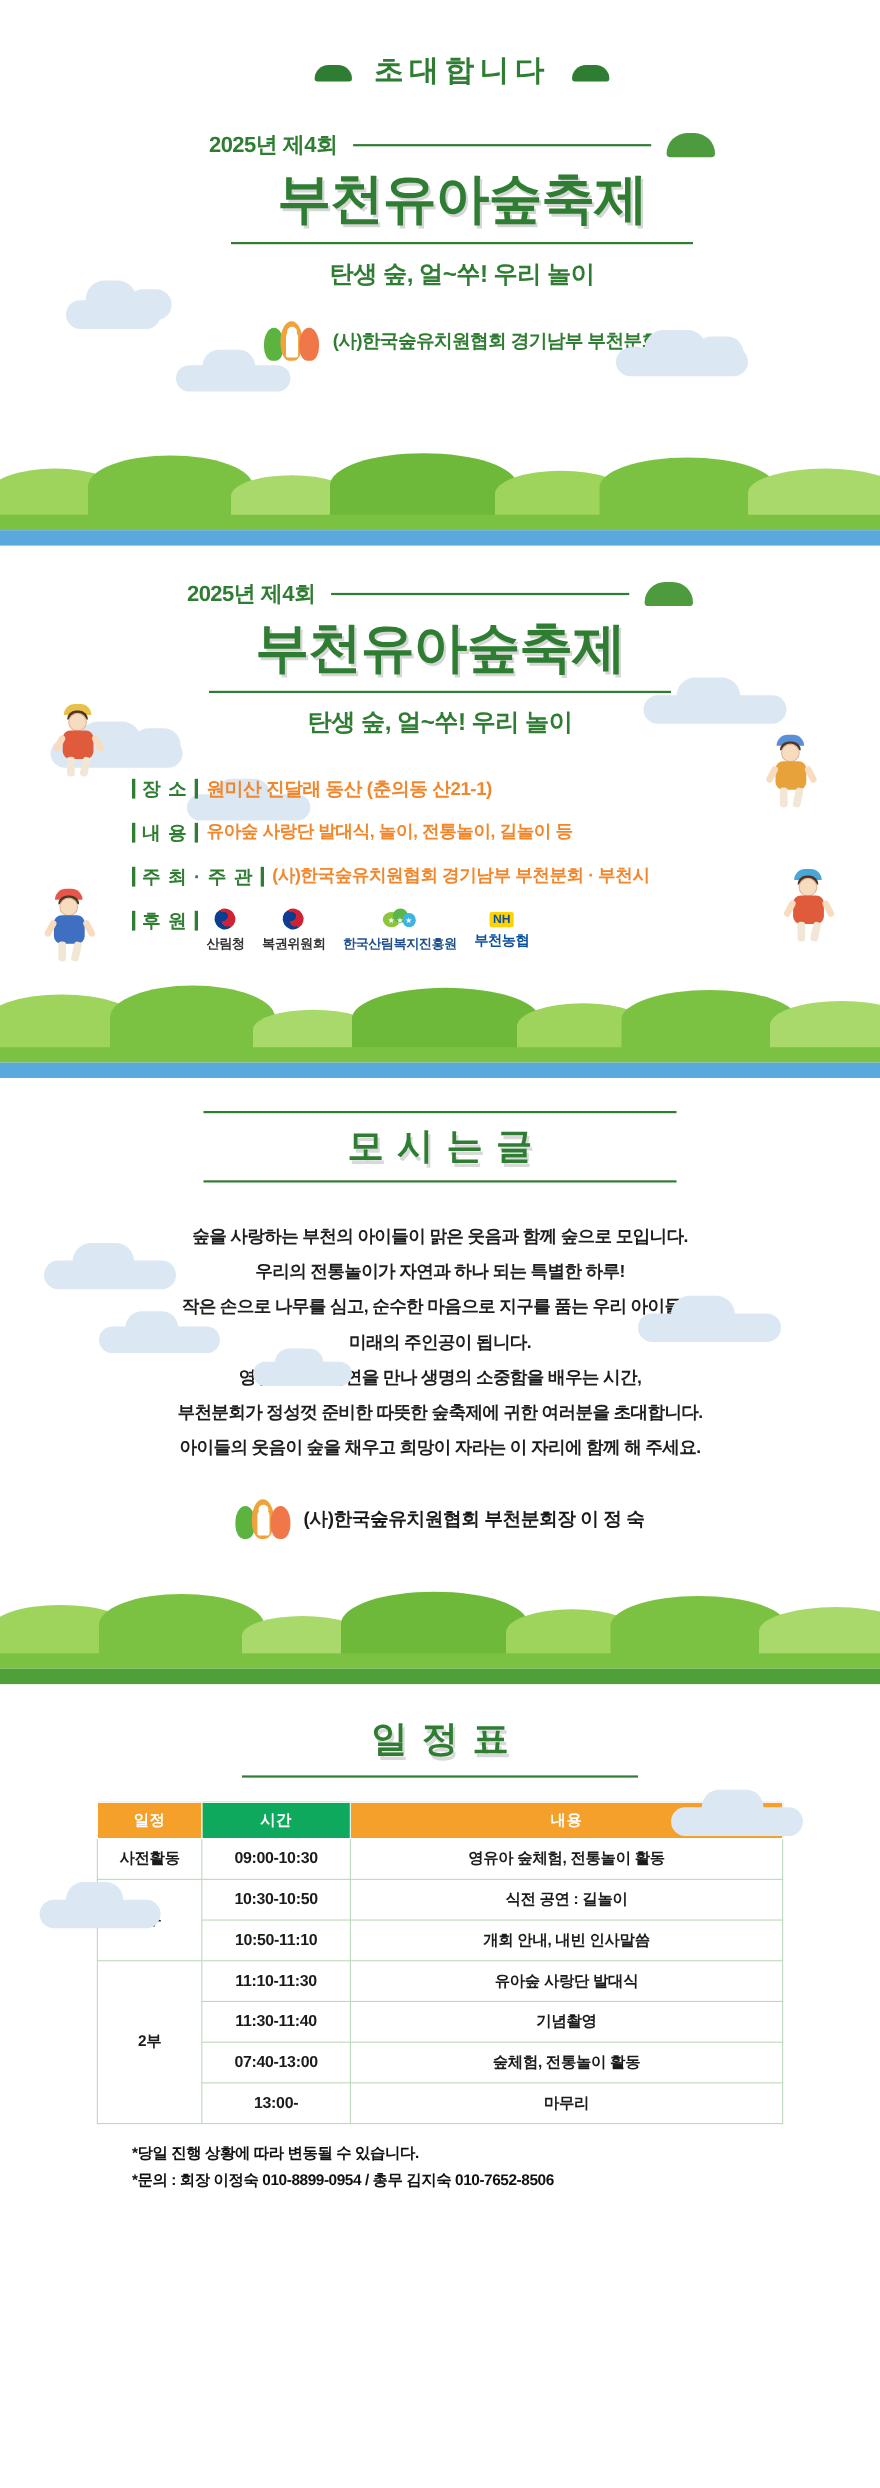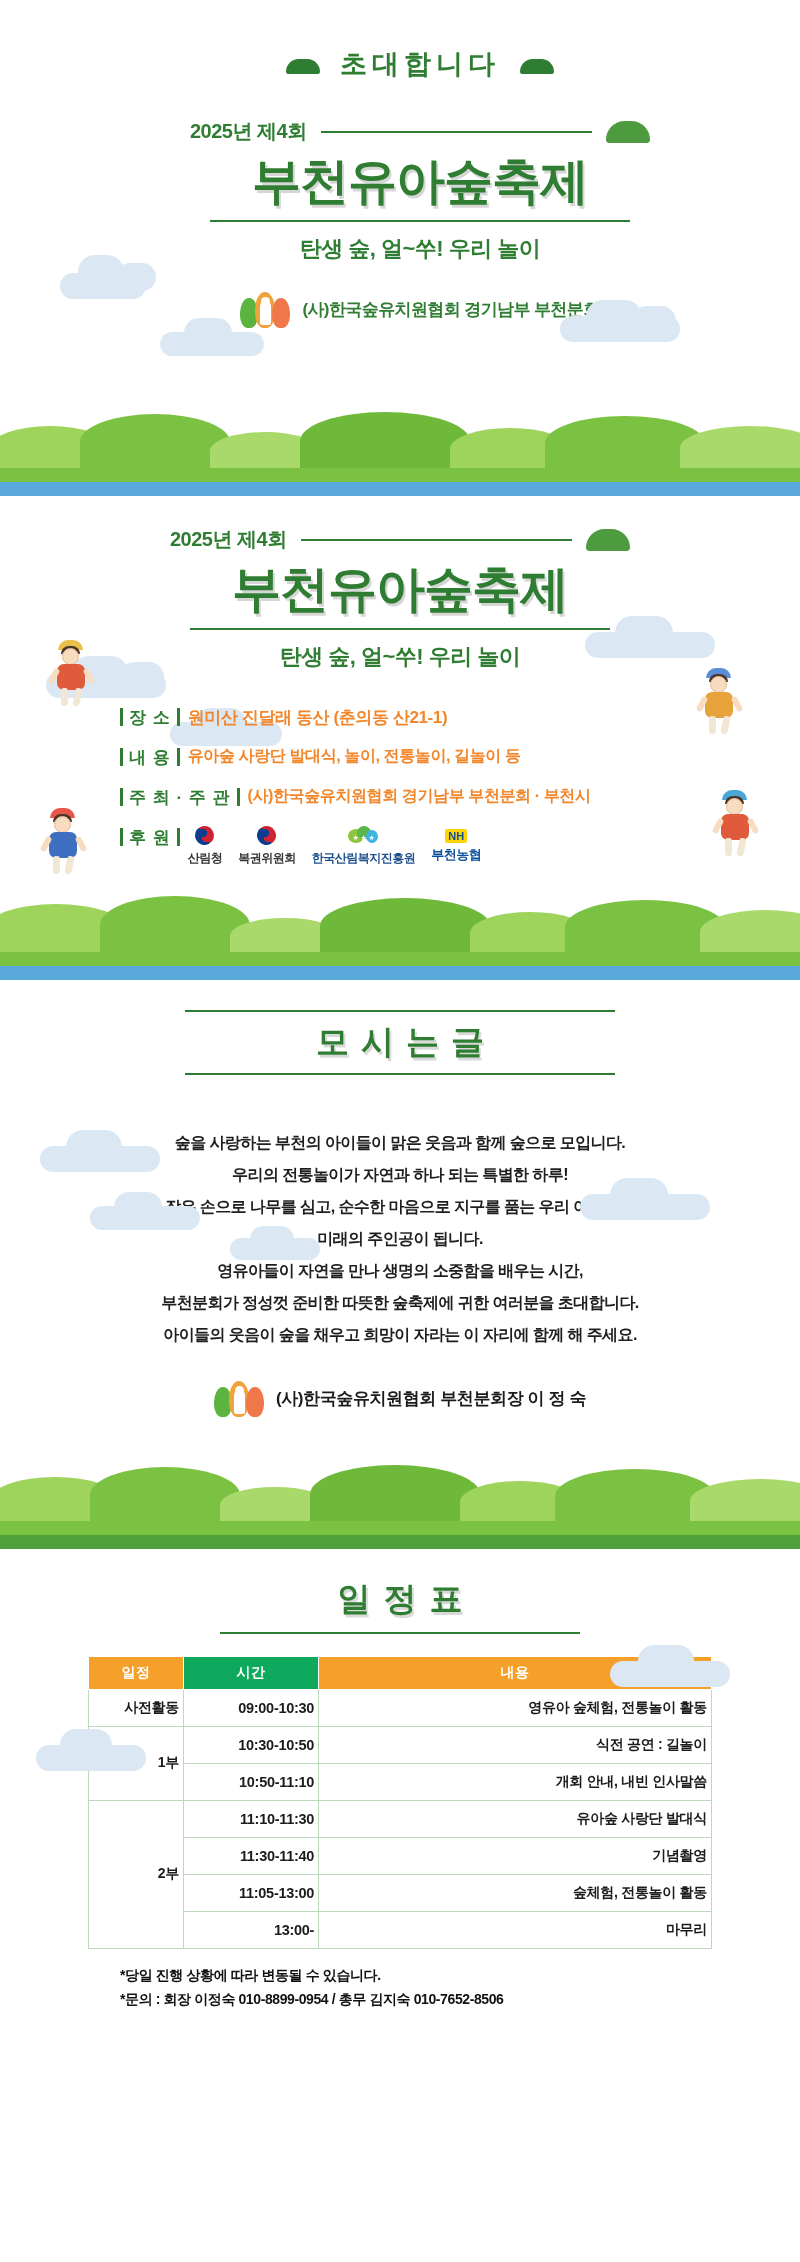--- a/index.html
+++ b/index.html
@@ -189,21 +189,21 @@
   .head-band .rule{height:2px;background:#2f7d32;width:100%;}
   .head-band .rule.top{margin-bottom:8px;}
   .head-band .rule.bottom{margin-top:8px;}
   .head-title{
     font-size:33px;font-weight:900;color:#2f7d32;letter-spacing:12px;
     text-shadow:2px 3px 0 rgba(0,0,0,.15);
     padding-left:12px;
   }
 
   .body-copy{
-    margin-top:52px;text-align:center;font-size:16px;font-weight:700;color:#1e1e1e;
+    margin-top:34px;text-align:center;font-size:16px;font-weight:700;color:#1e1e1e;
     line-height:2.0;letter-spacing:-0.6px;
   }
   .sign-row{display:flex;align-items:center;justify-content:center;gap:10px;margin-top:28px;}
   .sign-text{font-size:17px;font-weight:800;color:#1b1b1b;letter-spacing:-0.4px;}
 
   
   .sec4{position:relative;padding-top:28px;padding-bottom:10px;}
   .sched-title-wrap{width:330px;margin:0 auto;text-align:center;}
   .sched-title{
     font-size:33px;font-weight:900;color:#2f7d32;letter-spacing:13px;
@@ -216,21 +216,21 @@
     font-size:13.5px;
   }
   table.sched th{
     color:#fff;font-weight:800;padding:7px 4px;border:1px solid #ffffff;
     font-size:14px;letter-spacing:0.5px;
   }
   th.c-when{background:#f5a02a;width:95px;}
   th.c-time{background:#0fa95e;width:135px;}
   th.c-what{background:#f5a02a;}
   table.sched td{
-    border:1px solid #bcd9bc;padding:9px 4px;text-align:right;
+    border:1px solid #bcd9bc;padding:9px 4px;text-align:center;
     font-weight:800;color:#1b1b1b;background:#fff;letter-spacing:-0.3px;
   }
   table.sched td.when{font-size:14px;}
   table.sched td.time{font-size:14.5px;}
   table.sched td.what{font-size:14px;}
 
   .notes{
     width:560px;margin:14px auto 0 auto;font-size:14px;font-weight:700;color:#111;
     line-height:1.75;letter-spacing:-0.4px;
   }
@@ -541,21 +541,21 @@
         <tr>
           <td class="when" rowspan="4">2부</td>
           <td class="time">11:10-11:30</td>
           <td class="what">유아숲 사랑단 발대식</td>
         </tr>
         <tr>
           <td class="time">11:30-11:40</td>
           <td class="what">기념촬영</td>
         </tr>
         <tr>
-          <td class="time">11:05-13:00</td>
+          <td class="time">07:40-13:00</td>
           <td class="what">숲체험, 전통놀이 활동</td>
         </tr>
         <tr>
           <td class="time">13:00-</td>
           <td class="what">마무리</td>
         </tr>
       </tbody>
     </table>
 
     <div class="notes">

